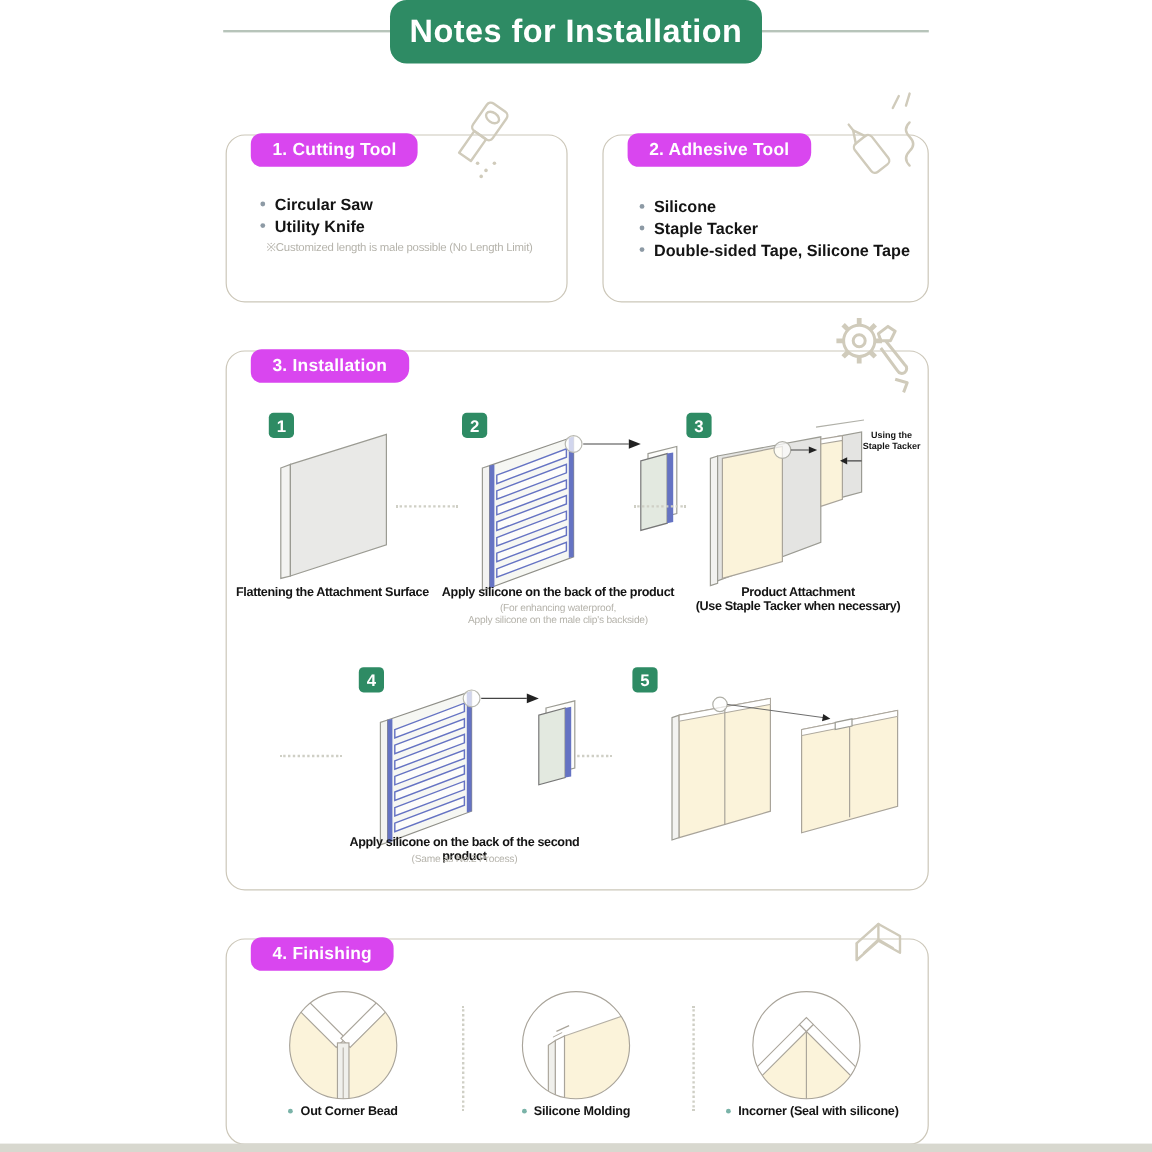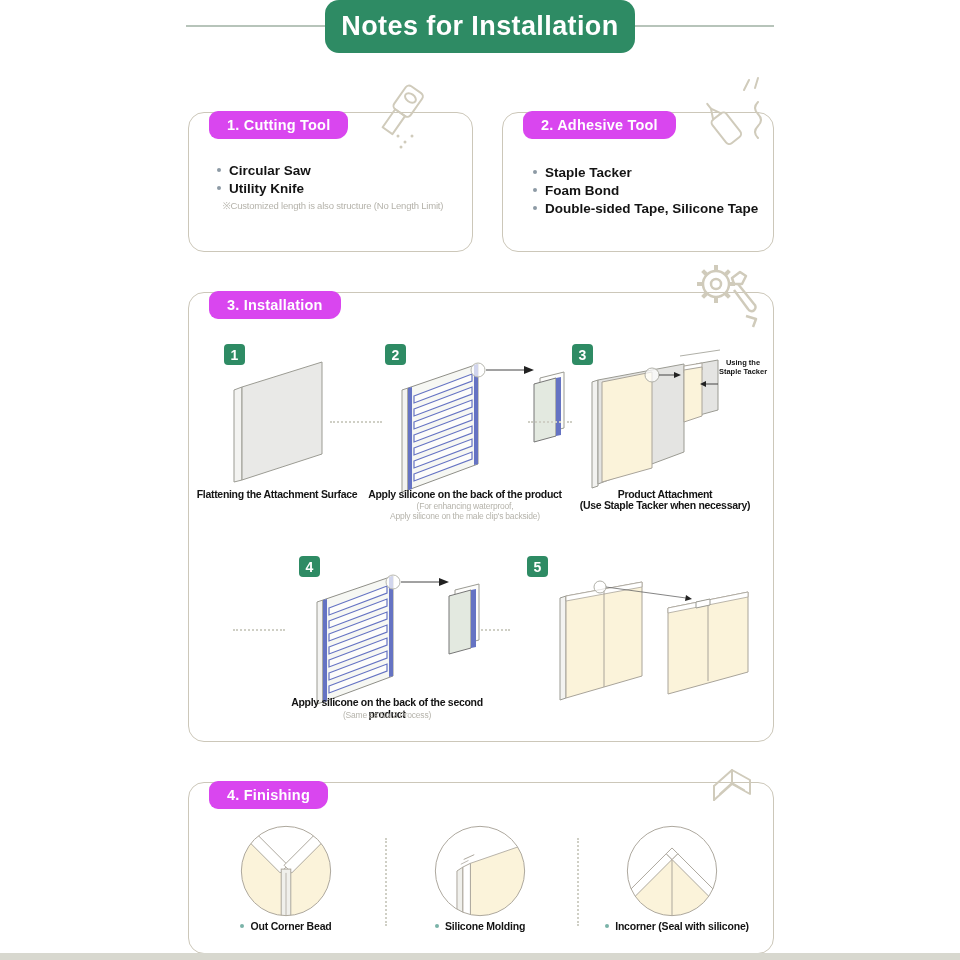--- a/index.html
+++ b/index.html
@@ -47,43 +47,43 @@
   <div class="hline" style="left:186px;width:140px;"></div>
   <div class="hline" style="left:634px;width:140px;"></div>
   <div class="header">Notes for Installation</div>
 
   <div class="box" style="left:188px;top:112px;width:283px;height:138px;">
     <div class="sec-label">1. Cutting Tool</div>
     <div class="tool-list" style="left:28px;top:48px;">
       <div class="tool-item">Circular Saw</div>
       <div class="tool-item">Utility Knife</div>
     </div>
-    <div class="note" style="left:24px;top:86px;width:240px;text-align:center;">※Customized length is also structure (No Length Limit)</div>
+    <div class="note" style="left:24px;top:86px;width:240px;text-align:center;">※Customized length is male possible (No Length Limit)</div>
   </div>
   <svg class="diagram" style="left:370px;top:84px;" width="92" height="70" viewBox="0 0 92 70">
     <g stroke="#d0cbbb" stroke-width="2" fill="none" stroke-linejoin="round">
       <g transform="translate(38,0) rotate(35)">
         <rect x="0" y="0" width="20" height="28" rx="4"></rect>
         <ellipse cx="10" cy="10" rx="6" ry="4"></ellipse>
         <rect x="4" y="28" width="12" height="22"></rect>
       </g>
     </g>
     <g fill="#d0cbbb">
       <circle cx="28" cy="52" r="1.5"></circle>
         <circle cx="35" cy="58" r="1.5"></circle>
       <circle cx="42" cy="52" r="1.5"></circle>
         <circle cx="31" cy="63" r="1.5"></circle>
     </g>
   </svg>
 
   <div class="box" style="left:502px;top:112px;width:270px;height:138px;">
     <div class="sec-label">2. Adhesive Tool</div>
     <div class="tool-list" style="left:30px;top:50px;">
+      <div class="tool-item">Silicone</div>
       <div class="tool-item">Staple Tacker</div>
-      <div class="tool-item">Foam Bond</div>
       <div class="tool-item">Double-sided Tape, Silicone Tape</div>
     </div>
   </div>
   <svg class="diagram" style="left:692px;top:76px;" width="92" height="84" viewBox="0 0 92 84">
     <g stroke="#d0cbbb" stroke-width="2" fill="none" stroke-linejoin="round" stroke-linecap="round">
       <g transform="translate(18,46) rotate(-38)">
         <rect x="0" y="0" width="18" height="30" rx="4"></rect>
         <path d="M4 0 L9 -10 L14 0"></path>
         <path d="M9 -10 L9 -16"></path>
       </g>

